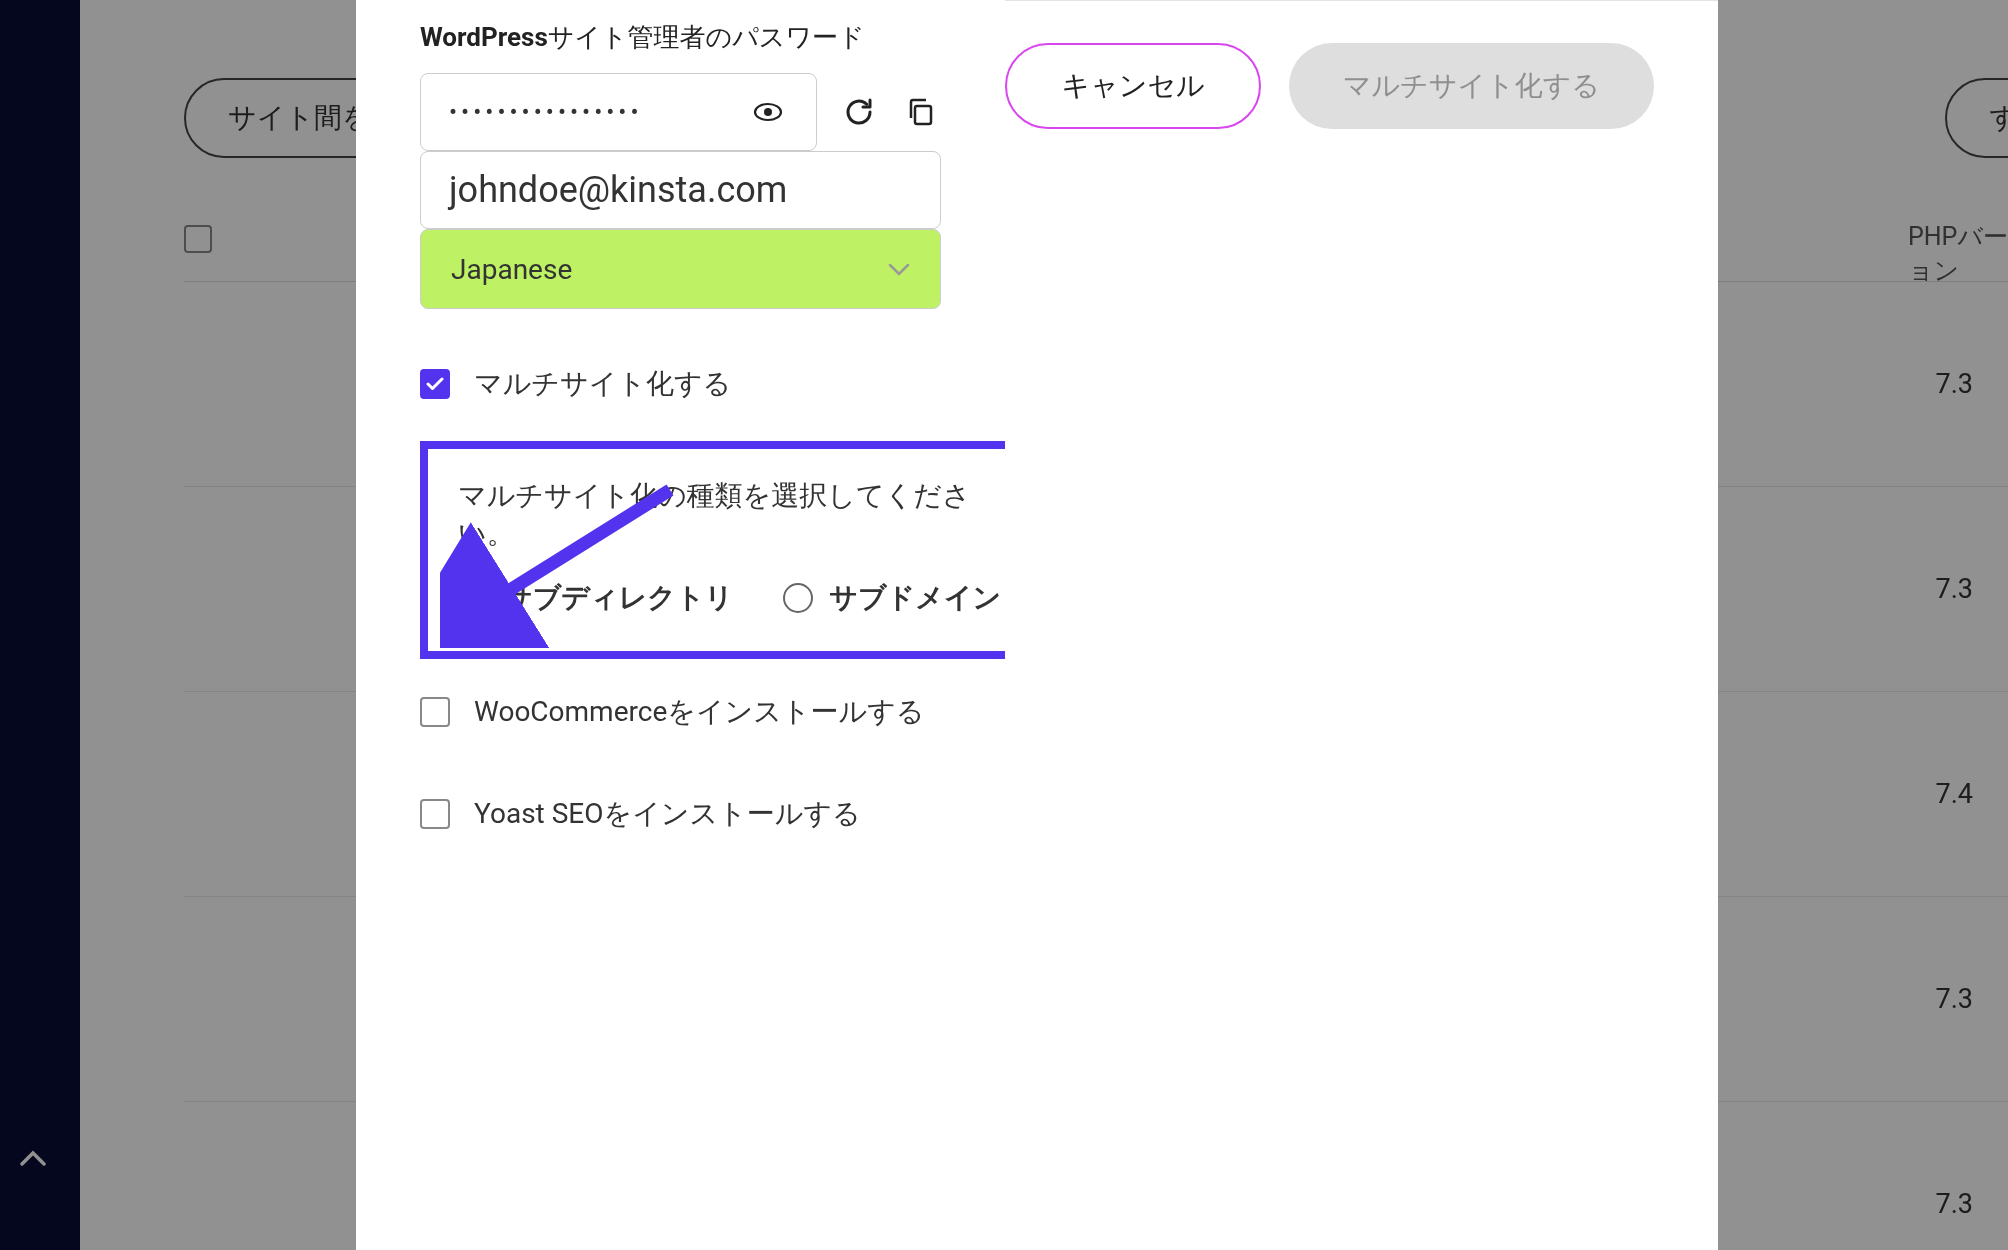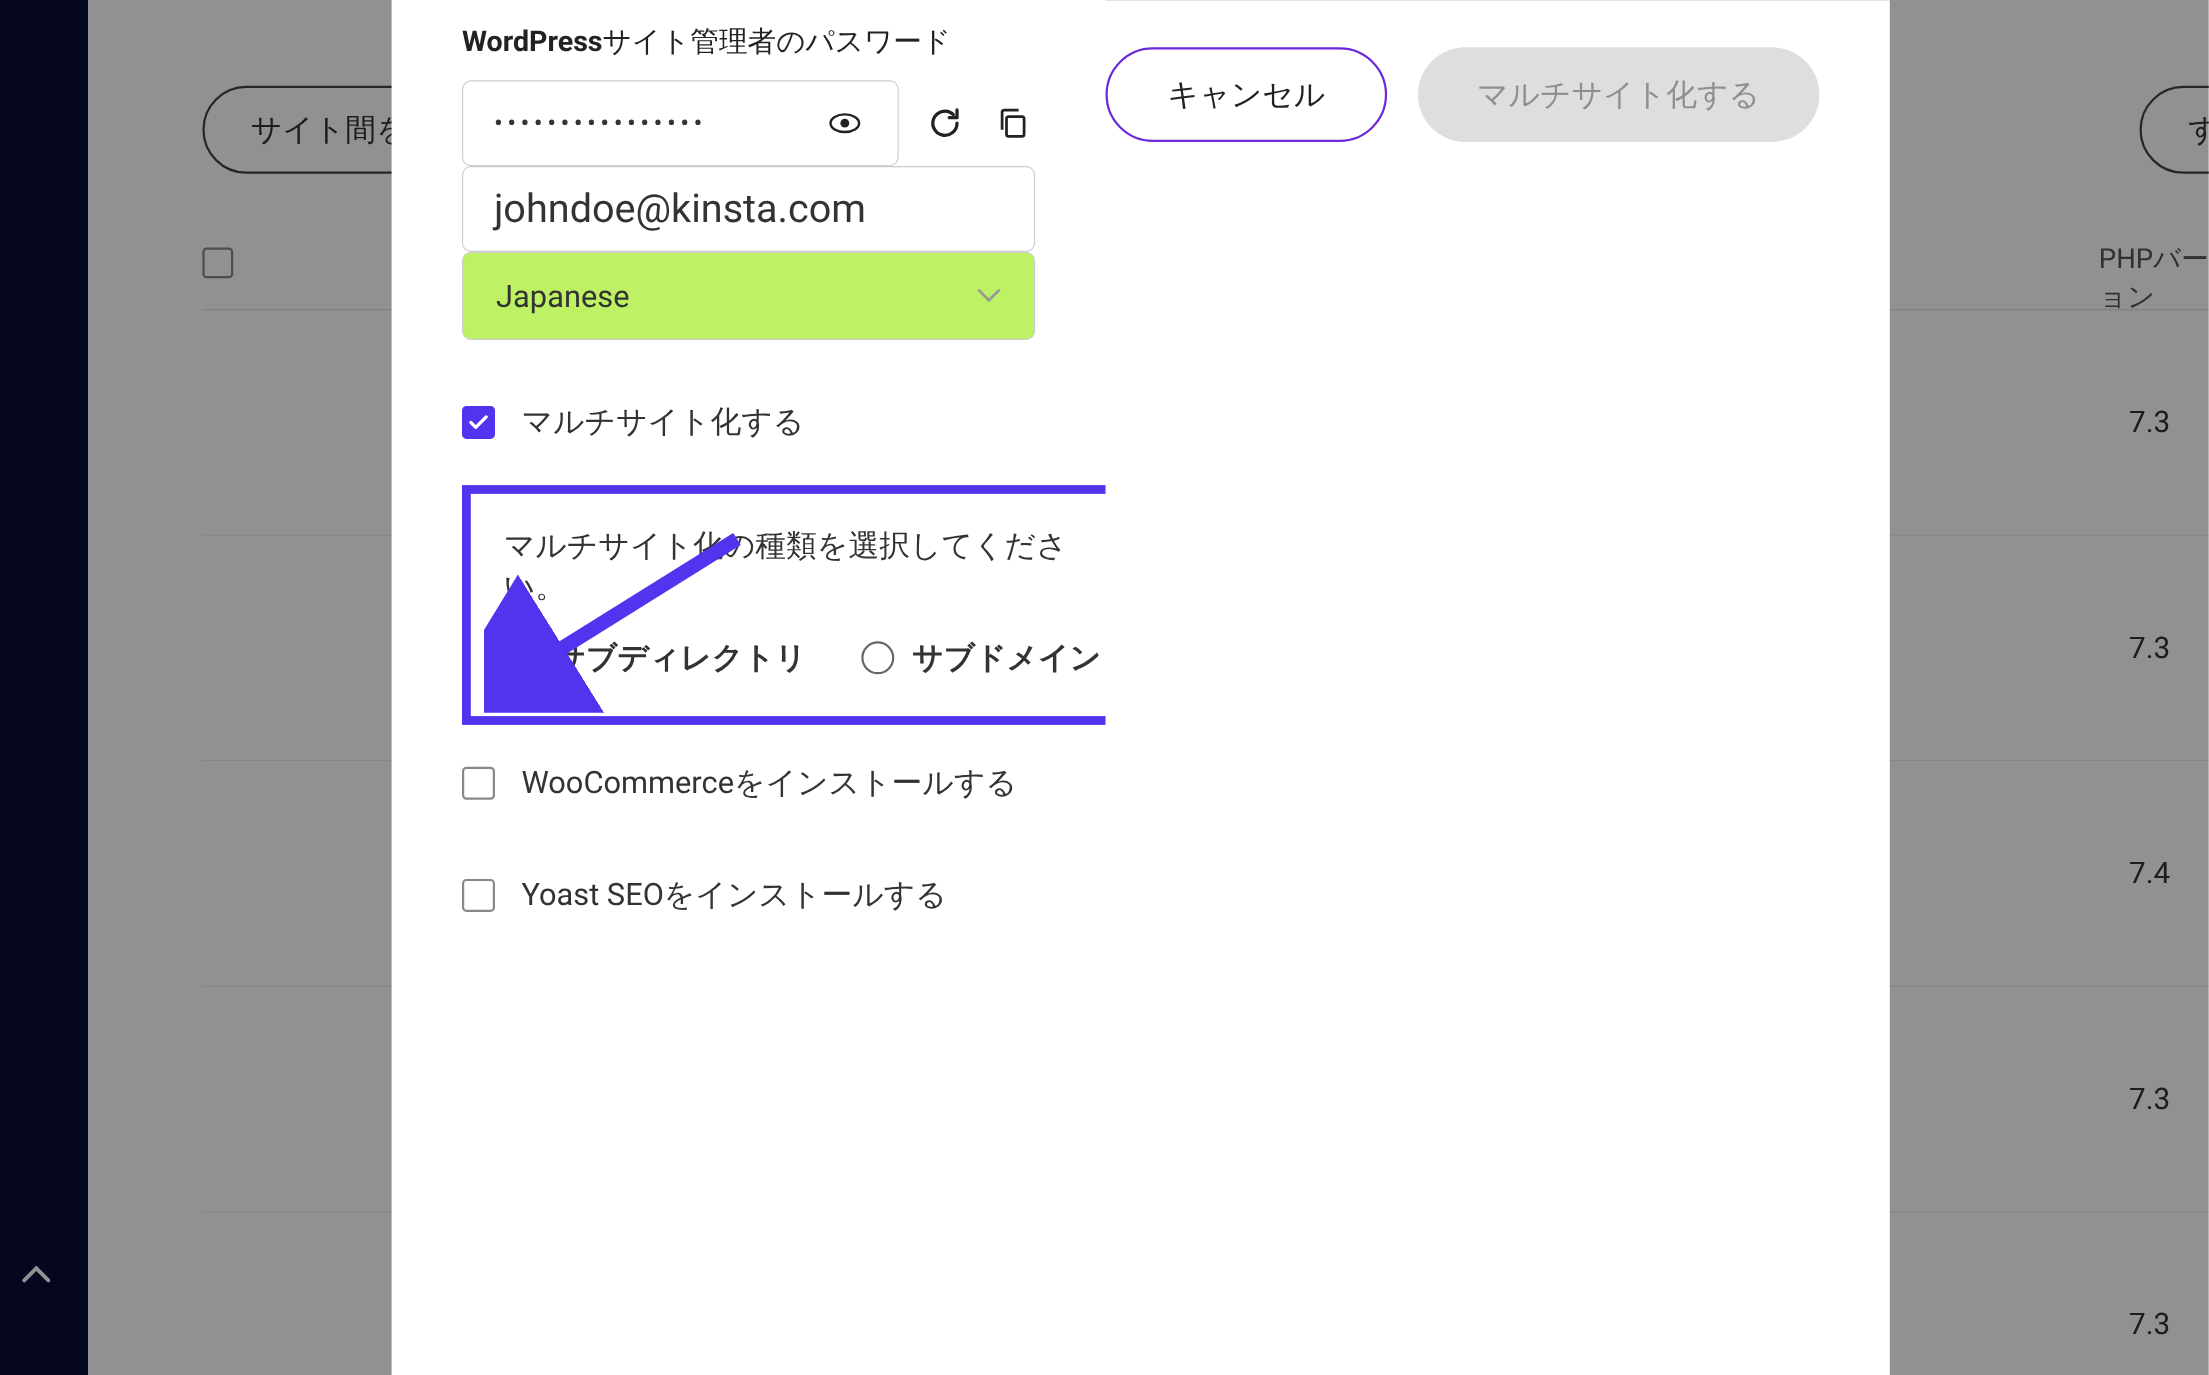--- a/index.html
+++ b/index.html
@@ -42,21 +42,21 @@
   .highlight-box { border:8px solid #5333ed; padding:28px 30px 34px 30px; margin-top:38px; width:620px; }
   .radio-group-label { font-size:28px; color:#333; margin-bottom:26px; }
   .radio-row { display:flex; gap:50px; align-items:center;font-weight:bold; }
   .radio-item { display:flex; align-items:center; gap:16px; font-size:28px; color:#333; }
   .radio { width:30px; height:30px; border:2.5px solid #666; border-radius:50%; display:flex; align-items:center; justify-content:center; background:#fff; }
   .radio.sel { border-color:#5333ed; }
   .radio-dot { width:14px; height:14px; border-radius:50%; background:#5333ed; }
 
   .modal-footer { border-top:1px solid #e3e3e3; padding:42px 64px 50px 0; display:flex; justify-content:flex-end; gap:28px; }
   .btn { height:86px; border-radius:55px; padding:0 54px; font-size:28px; display:flex; align-items:center; justify-content:center; cursor:pointer; border:none; }
-  .btn-outline { background:#fff; border:2px solid #6d28d9; color:#222; }
+  .btn-outline { background:#fff; border:2px solid #d946ef; color:#222; }
   .btn-primary { background:#dedede; color:#8f8f8f; }
 
   
   .arrow-svg { position:absolute; left:440px; top:478px; z-index:20; pointer-events:none; }
 </style>
 </head>
 <body>
 
 <div class="bg-sidebar">
   <div class="bg-scroll-up">

